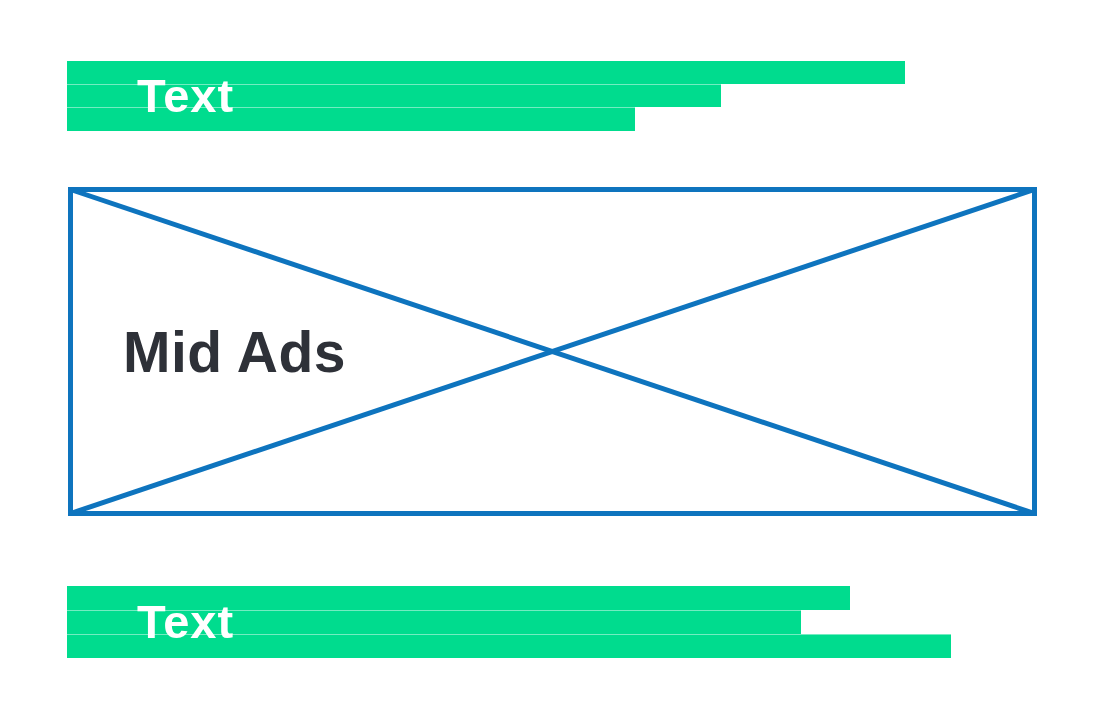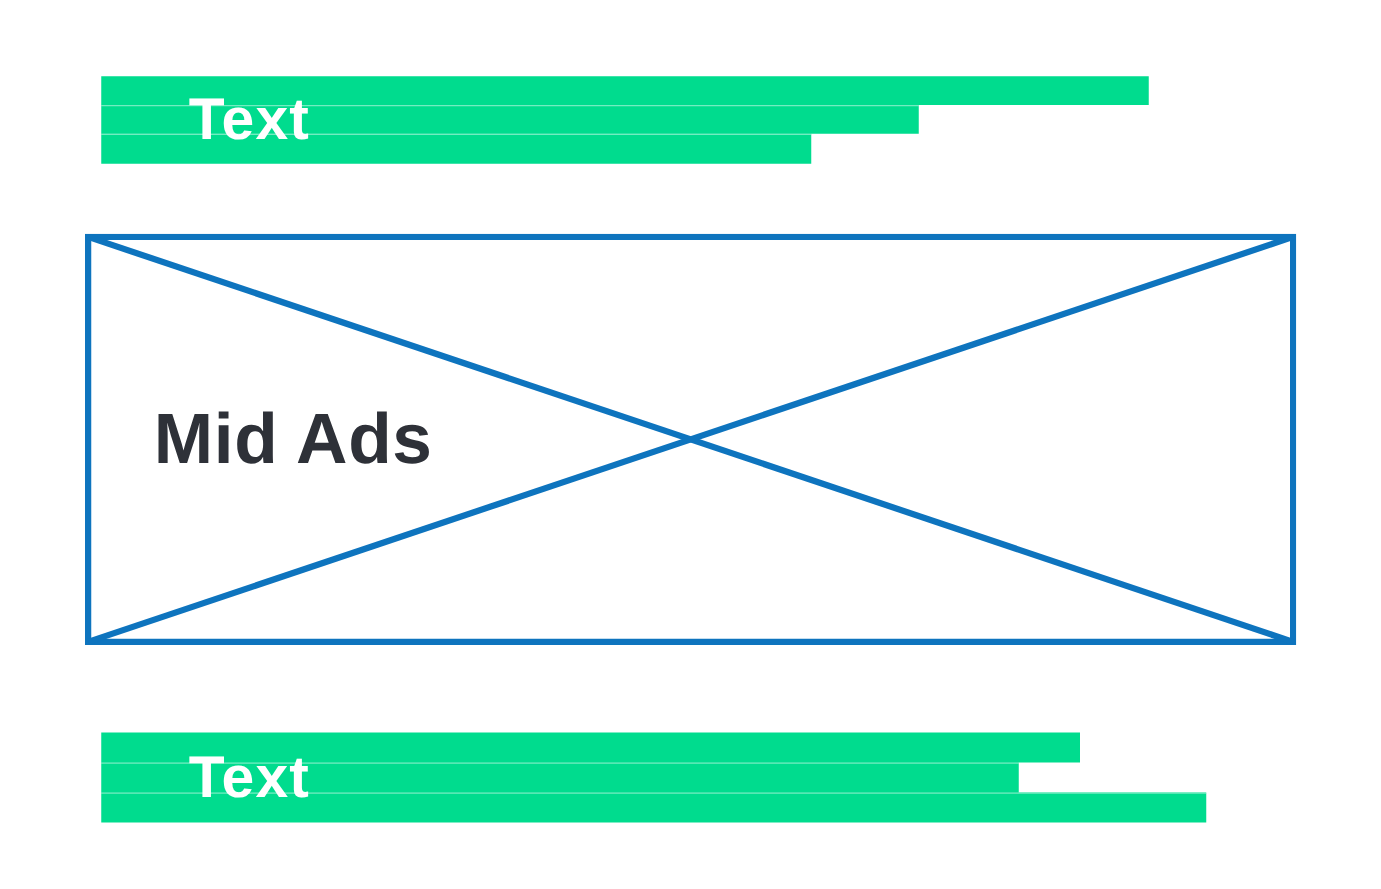--- a/index.html
+++ b/index.html
@@ -15,21 +15,21 @@
   }
   .canvas {
     position: relative;
     width: 1105px;
     height: 711px;
   }
 
   
   .hl-block {
     position: absolute;
-    left: 81px;
+    left: 67px;
   }
   .hl-row {
     background: var(--highlight-green, #00DC8E);
   }
   .hl-row.seam {
     box-shadow: inset 0 1px 0 rgba(255, 255, 255, 0.45);
   }
   .hl-label {
     position: absolute;
     left: 70px;

